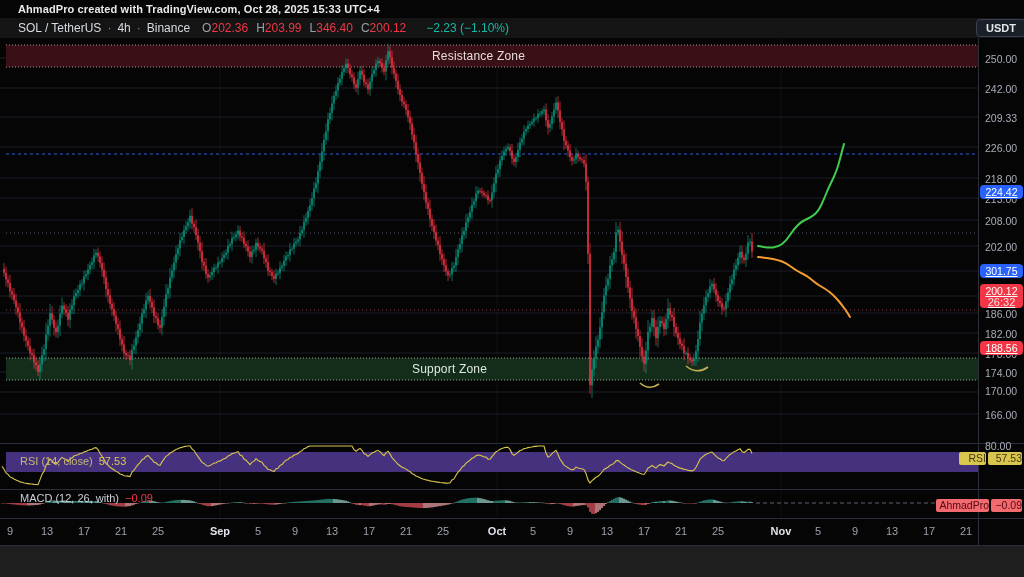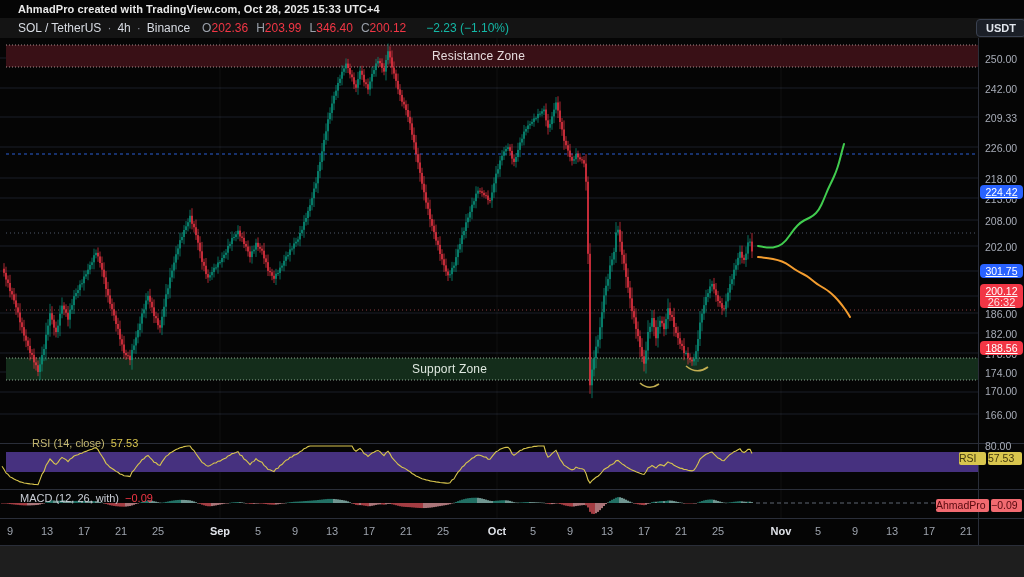--- a/index.html
+++ b/index.html
@@ -21,24 +21,24 @@
                border-radius:4px;color:#e2e6ed;font-size:11px;font-weight:700;}
   .zone-label{position:absolute;font-size:12px;letter-spacing:.2px;}
   .res-label{left:432px;top:49px;color:#e6dcdd;}
   .sup-label{left:412px;top:362px;color:#dfe8e0;}
   .price-axis{position:absolute;left:979px;top:38px;width:45px;height:507px;}
   .ptick{position:absolute;left:6px;font-size:10.5px;color:#a8adb8;}
   .pbadge{position:absolute;left:1px;width:43px;text-align:center;border-radius:4px;font-size:10.5px;color:#fff;line-height:14px;text-decoration:underline;}
   .pbadge.blue{background:#2962ff;}
   .pbadge.red{background:#f23645;}
   .pbadge .cd{display:block;font-size:11px;line-height:10px;color:rgba(255,255,255,.85);margin-top:-1px;padding-bottom:1px;}
-  .rsi-label{position:absolute;left:20px;top:437px;font-size:11px;color:#c4b872;z-index:3;margin-left:12px;}
+  .rsi-label{position:absolute;left:20px;top:455px;font-size:11px;color:#c4b872;z-index:3;}
   .rsi-label .v{color:#d9c64e;margin-left:6px;}
   .rsi-80{position:absolute;left:985px;top:440px;font-size:10.5px;color:#a8adb8;}
-  .chip{position:absolute;border-radius:2px;font-size:10.5px;line-height:13px;text-align:left;}
+  .chip{position:absolute;border-radius:2px;font-size:10.5px;line-height:13px;text-align:right;}
   .chip.yellow{background:#d9c64e;color:#43390e;}
   .chip.red{background:#f16a70;color:#56090e;}
   #rsi-chip-l{left:959px;top:452px;width:27px;}
   #rsi-chip-v{left:988px;top:452px;width:34px;}
   #macd-chip-l{left:936px;top:499px;width:53px;}
   #macd-chip-v{left:991px;top:499px;width:31px;}
   .macd-label{position:absolute;left:20px;top:492px;font-size:11px;color:#caced6;z-index:3;}
   .macd-label .v{color:#f23645;margin-left:6px;}
   .time-axis{position:absolute;left:0;top:519px;width:1024px;height:27px;}
   .ttick{position:absolute;top:6px;font-size:11px;color:#9da3ad;transform:translateX(-50%);}

